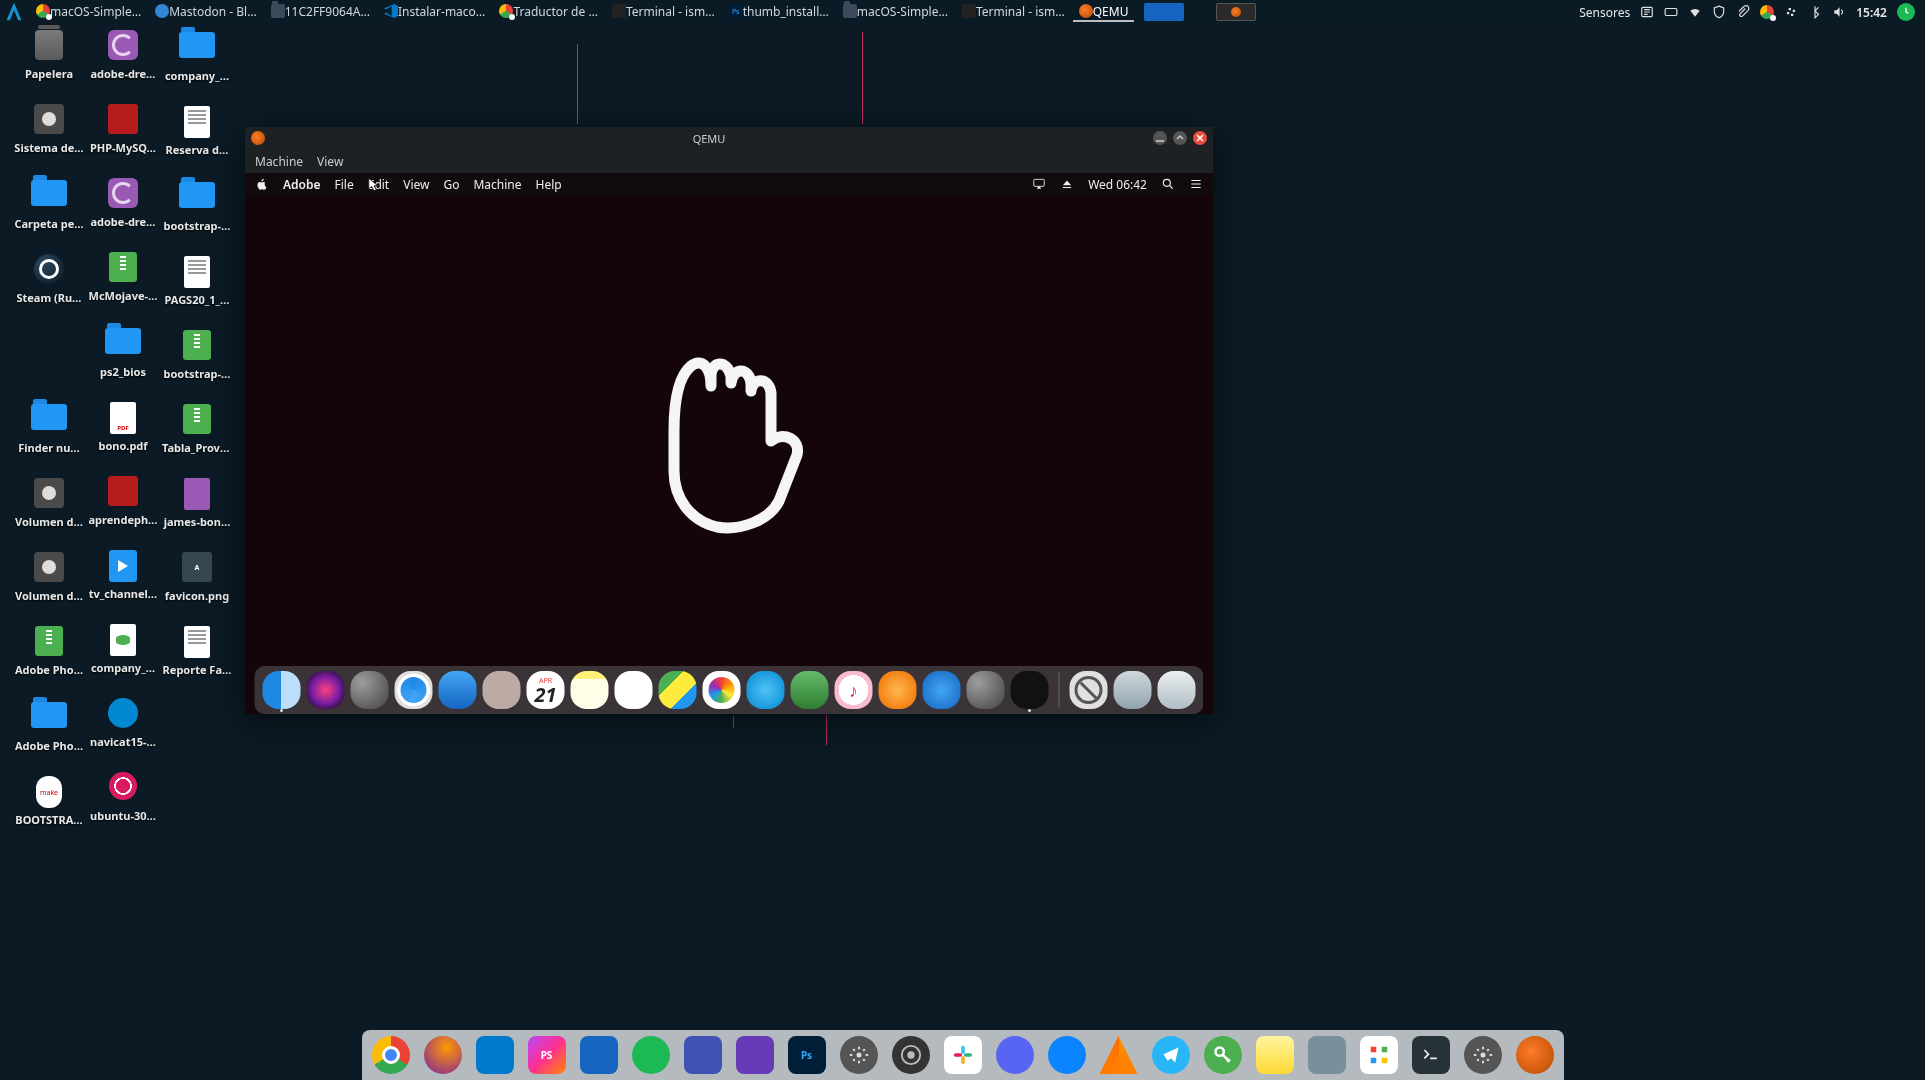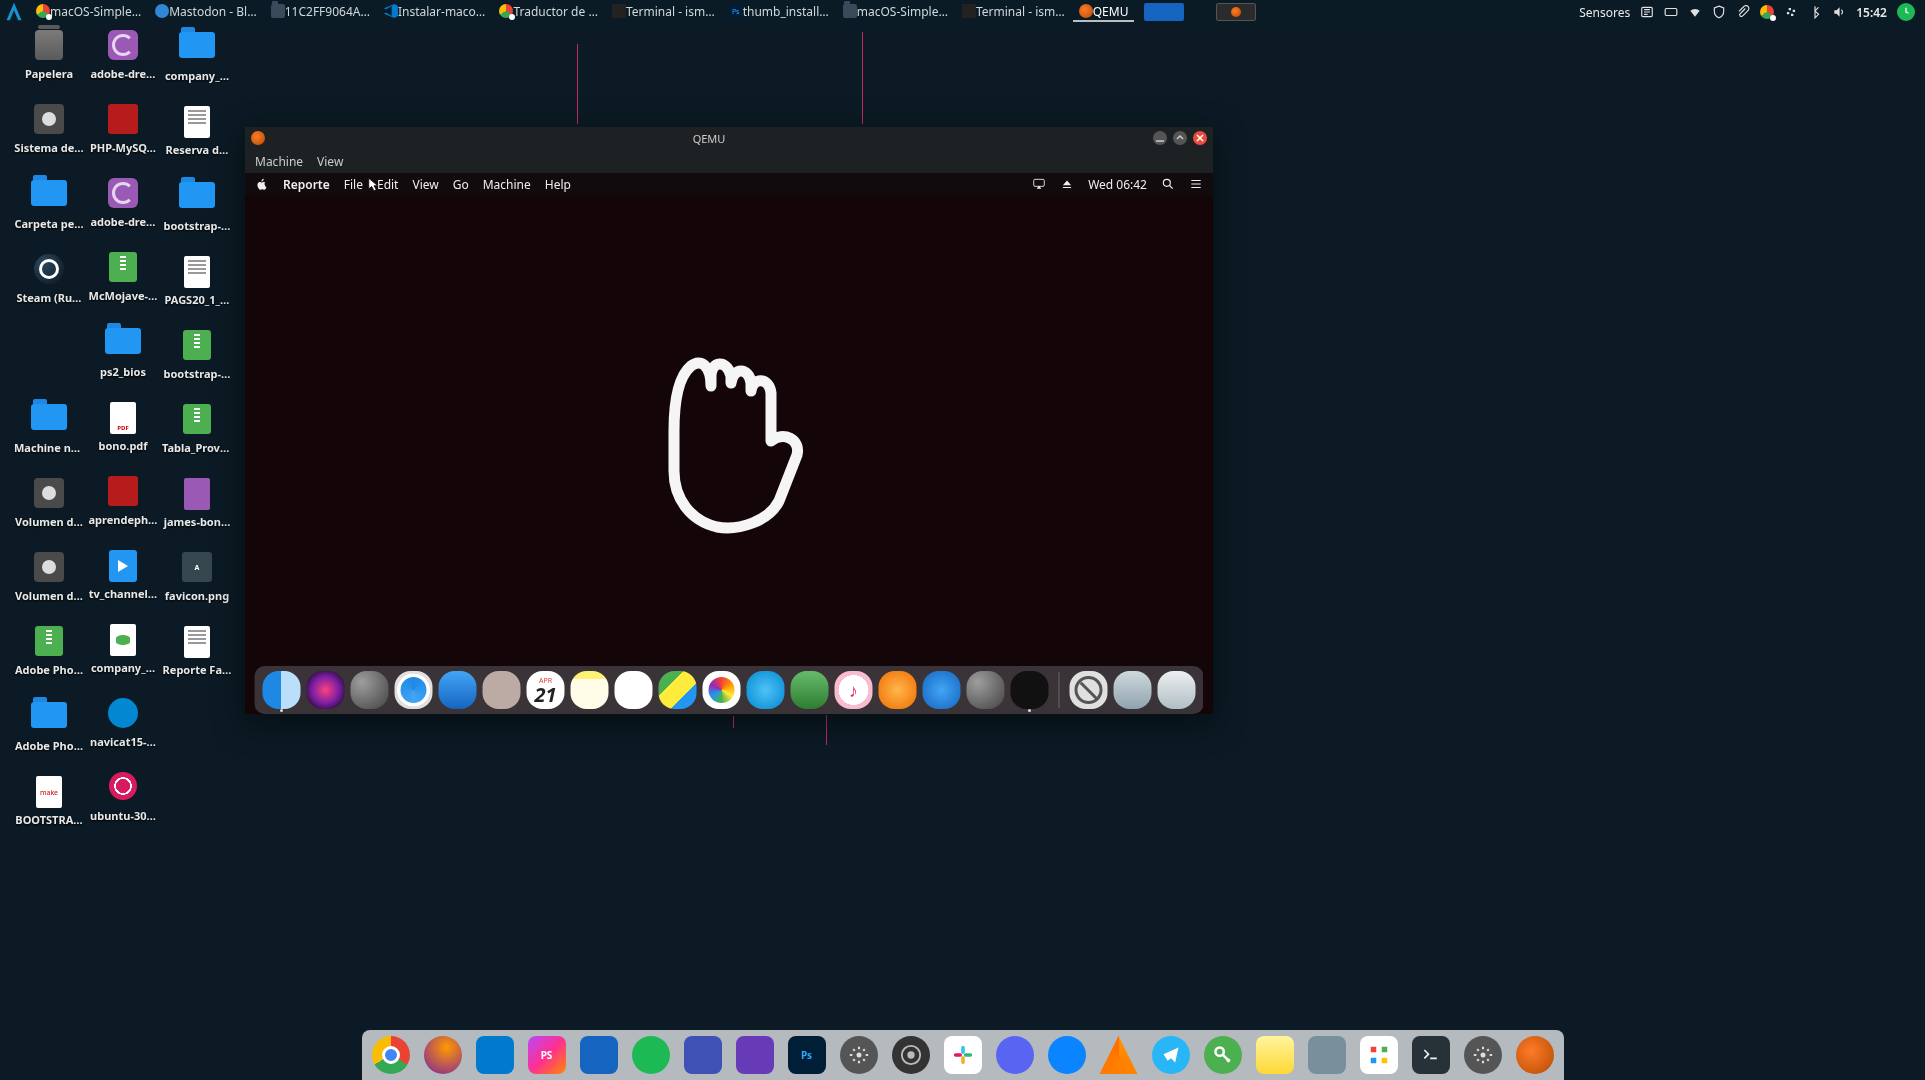--- a/index.html
+++ b/index.html
@@ -63,21 +63,21 @@
   .i-zip::after{content:"";position:absolute;left:11px;top:4px;width:6px;height:14px;background:repeating-linear-gradient(#fff,#fff 2px,#4caf50 2px,#4caf50 4px);}
   .i-pdf{width:26px;height:32px;background:#fff;border-radius:2px;margin:auto;position:relative;}
   .i-pdf::after{content:"PDF";position:absolute;bottom:2px;left:0;right:0;font-size:6px;text-align:center;color:#c00;font-weight:bold;}
   .i-css{width:26px;height:32px;background:#9b59b6;border-radius:2px;margin:auto;}
   .i-video{width:28px;height:32px;background:#2196f3;border-radius:3px;margin:auto;display:flex;align-items:center;justify-content:center;}
   .i-video::after{content:"";border-left:10px solid #fff;border-top:6px solid transparent;border-bottom:6px solid transparent;}
   .i-png{width:30px;height:30px;background:#37474f;border-radius:3px;margin:auto;display:flex;align-items:center;justify-content:center;color:#fff;font-size:7px;font-weight:bold;}
   .i-db{width:26px;height:32px;background:#fff;border-radius:2px;margin:auto;display:flex;align-items:center;justify-content:center;}
   .i-db::after{content:"";width:14px;height:10px;background:#4caf50;border-radius:50%/30%;}
   .i-update{width:30px;height:30px;border-radius:50%;background:#0288d1;margin:auto;display:flex;align-items:center;justify-content:center;color:#fff;}
-  .i-code{width:26px;height:32px;background:#fff;border-radius:2px;margin:auto;display:flex;align-items:center;justify-content:center;font-size:7px;color:#c00;}
+  .i-code{width:26px;height:32px;background:#fff;border-radius:12px;margin:auto;display:flex;align-items:center;justify-content:center;font-size:7px;color:#c00;}
   .i-iso{width:28px;height:28px;border-radius:50%;background:radial-gradient(circle,#d81b60 35%,#fff 36%,#fff 44%,#d81b60 45%);margin:auto;}
 
   
   .qemu-window {
     position: absolute; left: 245px; top: 127px; width: 968px; height: 587px;
     background: #1a1d1f; border-radius: 4px 4px 0 0;
     box-shadow: 0 8px 30px rgba(0,0,0,.5);
   }
   .qemu-title {
     height: 22px; display: flex; align-items: center; padding: 0 6px;
@@ -296,21 +296,21 @@
         <span class="lbl">Steam (Ru…</span>
       </div><div class="dicon" style="visibility: hidden;">
         <div class="ibox">
           <div class=""></div>
         </div>
         <span class="lbl"></span>
       </div><div class="dicon">
         <div class="ibox">
           <div class="i-folder"></div>
         </div>
-        <span class="lbl">Machine nu…</span>
+        <span class="lbl">Finder nu…</span>
       </div><div class="dicon">
         <div class="ibox">
           <div class="i-disk"></div>
         </div>
         <span class="lbl">Volumen d…</span>
       </div><div class="dicon">
         <div class="ibox">
           <div class="i-disk"></div>
         </div>
         <span class="lbl">Volumen d…</span>
@@ -455,21 +455,21 @@
     <span>Machine</span>
     <span>View</span>
   </div>
 
   <div class="mac-screen">
 
     <div class="mac-menubar">
       <svg viewBox="0 0 24 24">
           <path fill="#eee" d="M16 13c0-2 1.5-3 1.5-3-1-1.5-2.5-1.5-3-1.5-1.3 0-2 .8-3 .8s-1.7-.8-3-.8c-1.5 0-3 1-3.8 2.5-1.6 3 .4 7.3 2 9 .8 1 1.6 2 2.8 2s1.6-.8 3-.8 1.8.8 3 .8 2-1 2.8-2c.6-.8 1-1.7 1.2-2.5-2-.8-2.5-2.5-2.5-4.5zM14 6c.7-.9 1.2-2 1-3.2-1 .1-2.2.8-3 1.7-.6.8-1.2 2-1 3.1 1.2.1 2.3-.7 3-1.6z"></path>
         </svg>
-      <span class="bold">Reporte</span>
+      <span class="bold">Adobe</span>
       <span>File</span>
       <span>Edit</span>
       <span>View</span>
       <span>Go</span>
       <span>Machine</span>
       <span>Help</span>
       <span class="spacer"></span>
       <svg viewBox="0 0 24 24">
           <rect x="3" y="4" width="18" height="12" rx="2" fill="none" stroke="#eee" stroke-width="1.5"></rect>
           <path d="M8 20l4-5 4 5z" fill="#eee"></path>

